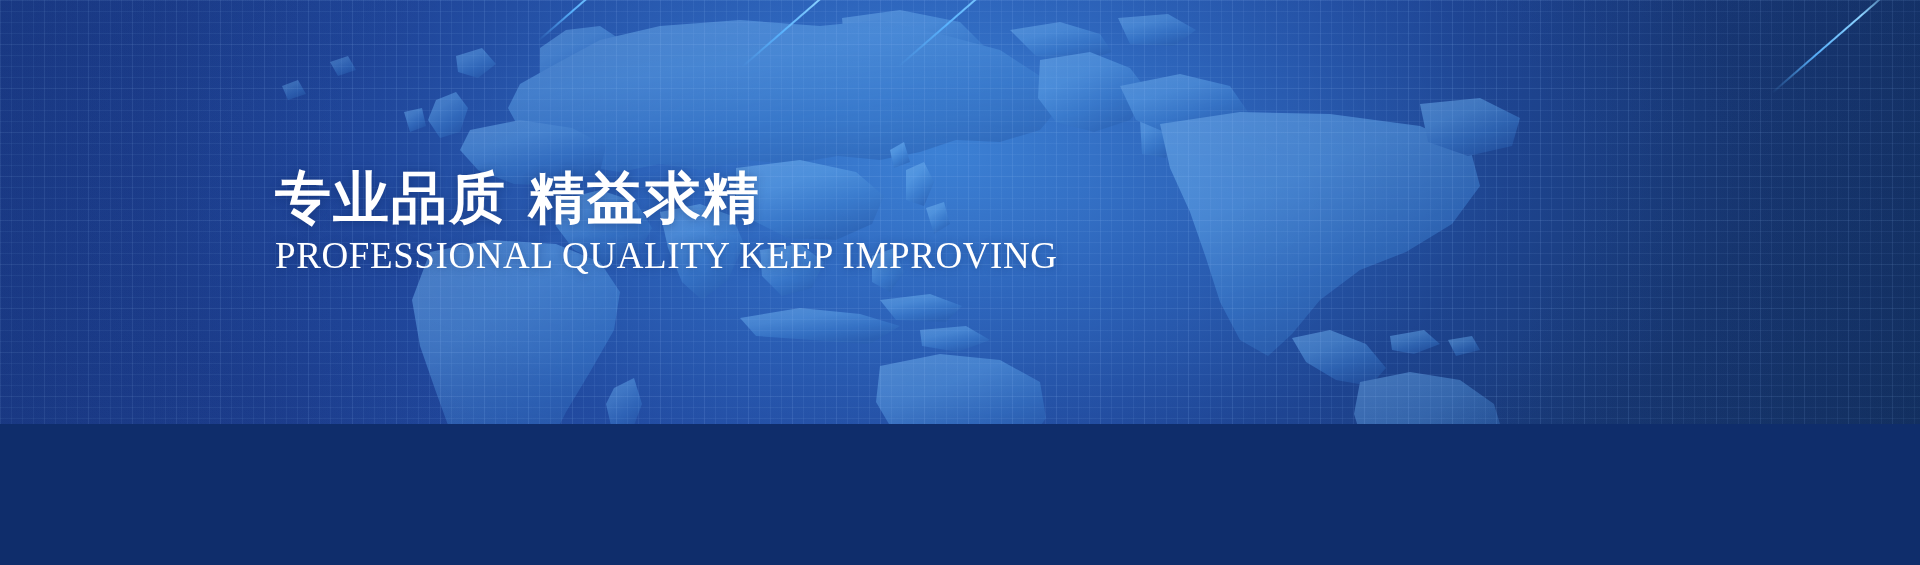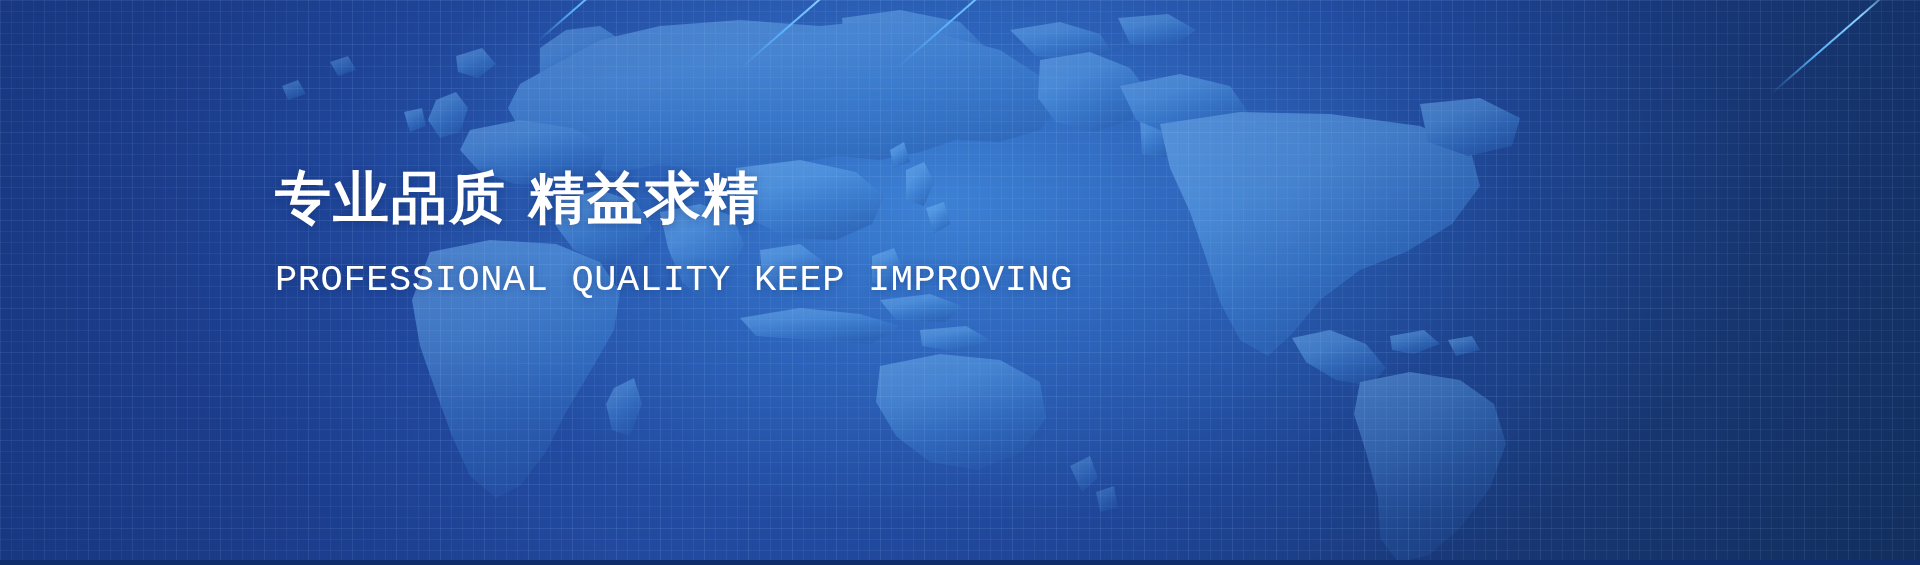--- a/index.html
+++ b/index.html
@@ -7,21 +7,21 @@
     padding: 0;
     background: #0f2d6b;
   }
   body {
     font-family: "Liberation Sans", "DejaVu Sans", sans-serif;
   }
 
   .banner {
     position: relative;
     width: 1920px;
-    height: 560px;
+    height: 424px;
     overflow: hidden;
     background: #1d3f8f;
   }
 
   
   .bg-base {
     position: absolute;
     inset: 0;
     background:
       radial-gradient(ellipse 1100px 620px at 49% 36%,
@@ -108,24 +108,24 @@
     white-space: nowrap;
     text-shadow: 0 1px 10px rgba(10,40,100,0.45);
     font-family: "DejaVu Sans", "Liberation Sans", sans-serif;
   }
   .subline-en {
     color: #ffffff;
     font-size: 37px;
     line-height: 1.1;
     font-weight: 400;
     letter-spacing: 0.6px;
-    margin-top: 32px;
+    margin-top: 8px;
     white-space: nowrap;
     text-shadow: 0 1px 8px rgba(10,40,100,0.40);
-    font-family: Liberation Mono, monospace;
+    font-family: Liberation Serif, serif;
   }
 </style>
 </head>
 <body>
 
 <div class="banner">
 
   <div class="bg-base"></div>
 
   <div class="worldmap">

